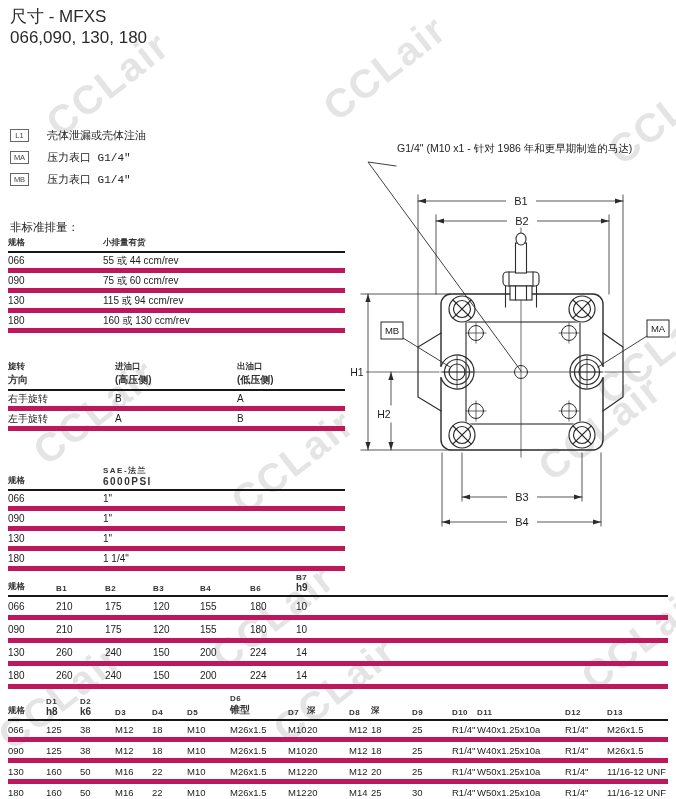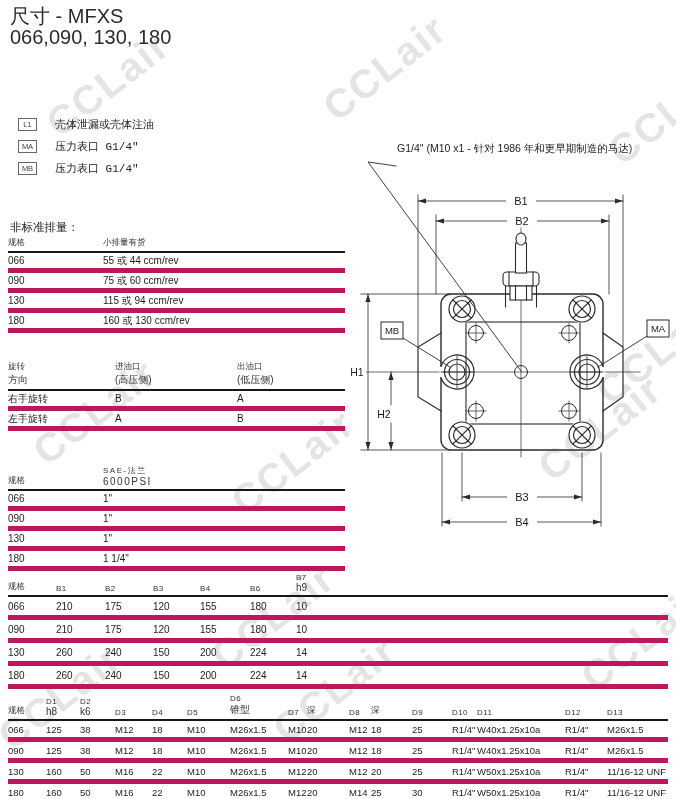--- a/index.html
+++ b/index.html
@@ -1,35 +1,35 @@
 <!DOCTYPE html>
 <html><head>
 <meta charset="utf-8">
 <style>
   html,body{margin:0;padding:0;background:#fff;}
   .page{position:relative;width:676px;height:799px;background:#fff;overflow:hidden;
         font-family:"Liberation Sans",sans-serif;color:#1d1d1d;}
   .wm{position:absolute;z-index:0;font-weight:bold;font-size:40px;letter-spacing:2px;
       color:#e4e4e4;white-space:nowrap;transform:translate(-50%,-50%) rotate(-38deg);}
   .content{position:absolute;inset:0;z-index:1;}
-  .title{position:absolute;left:10px;top:6px;font-size:20px;line-height:21px;color:#2b2b2b;}
-  .legend{position:absolute;left:10px;top:113px;margin-left:8px;}
+  .title{position:absolute;left:10px;top:6px;font-size:17px;line-height:21px;color:#2b2b2b;}
+  .legend{position:absolute;left:10px;top:124px;}
   .legend-row{display:flex;align-items:center;height:22px;}
   .tag{border:1px solid #666;color:#444;font-size:7.5px;width:17px;height:11px;line-height:11px;
        text-align:center;flex:0 0 auto;}
   .legend-text{margin-left:18px;font-size:11px;color:#222;font-family:Liberation Mono, monospace;}
   .note{position:absolute;left:397px;top:140px;font-size:10.5px;line-height:16px;color:#222;white-space:nowrap;}
   .heading{position:absolute;left:10px;top:220px;font-size:11.5px;color:#222;text-align:center;}
   .tbl{position:absolute;font-size:10px;color:#1d1d1d;}
   .thead{display:grid;border-bottom:2.5px solid #171717;align-items:end;padding-bottom:2px;}
   .row{display:grid;border-bottom:5px solid #be185d;align-items:center;}
   .r15{height:15px;}
   .r16{height:16px;}
   .r18{height:18px;}
-  .h{font-size:8px;color:#333;letter-spacing:0.4px;white-space:nowrap;}
+  .h{font-size:8px;color:#333;letter-spacing:0.4px;white-space:nowrap;font-weight:bold;}
   .hcn{font-size:8.5px;letter-spacing:0;}
   .sub{display:block;font-size:10px;letter-spacing:0;}
   .lsp{letter-spacing:1.5px;}
   .cell{white-space:nowrap;overflow:visible;}
   svg text{font-family:"Liberation Sans",sans-serif;fill:#1d1d1d;}
   .cols-t1{grid-template-columns:95px 1fr;}
   .cols-t2{grid-template-columns:107px 122px 1fr;}
   .cols-t4{grid-template-columns:48px 49px 48px 47px 50px 46px 1fr;}
   .cols-t5{grid-template-columns:38px 34px 35px 37px 35px 43px 58px 19px 42px 22px 41px 40px 25px 88px 42px 1fr;}
 </style>

